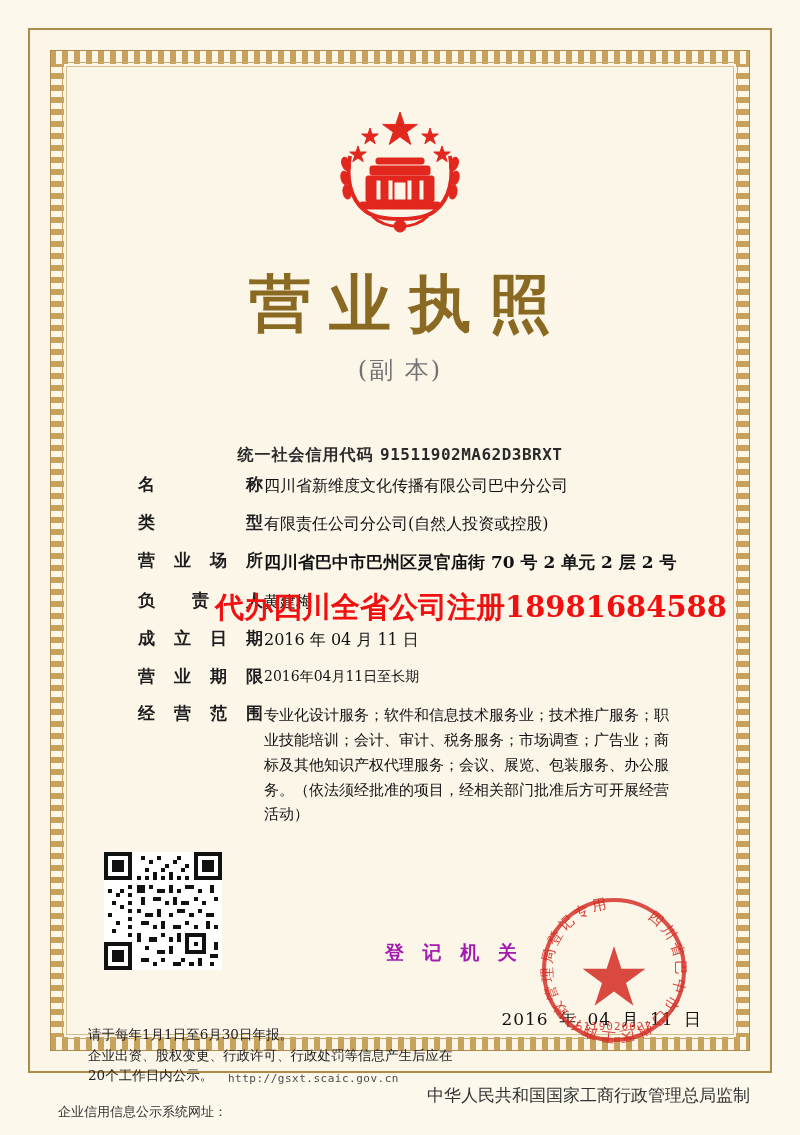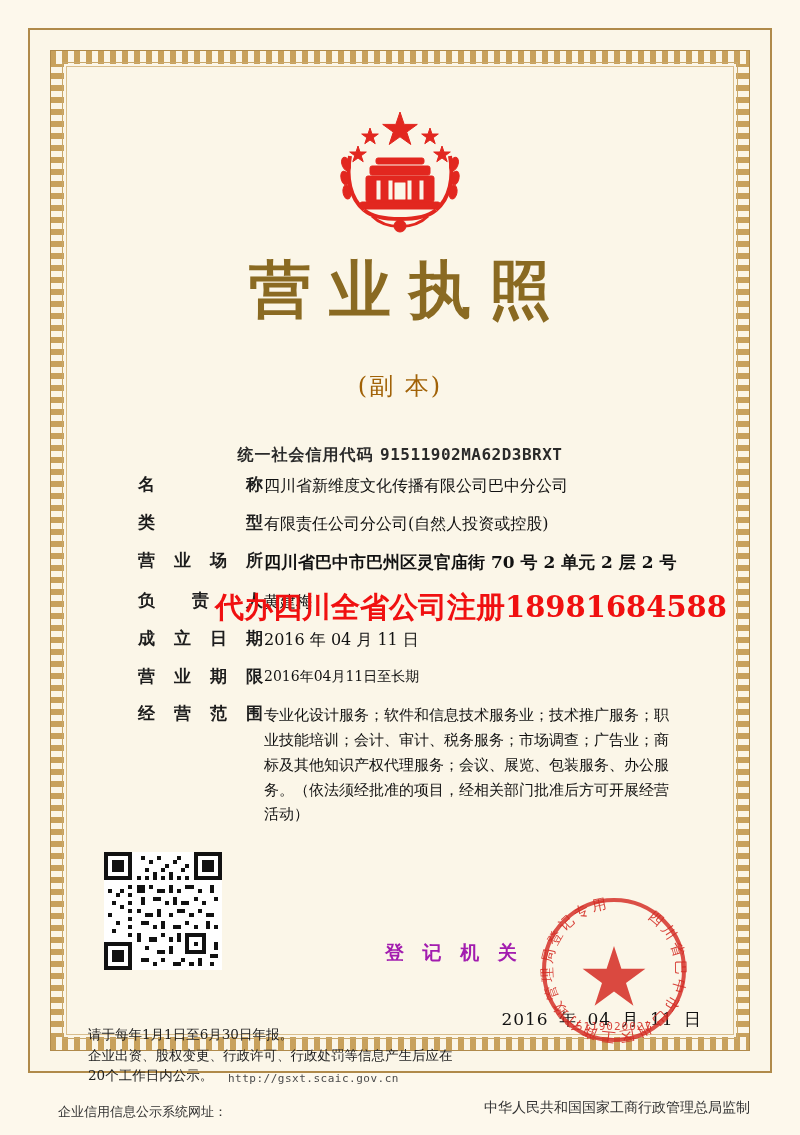--- a/index.html
+++ b/index.html
@@ -73,40 +73,40 @@
     left: 50%;
     top: 98px;
     transform: translateX(-50%);
     width: 160px;
     height: 160px;
   }
 
   
   .title {
     position: absolute;
-    top: 248px;
+    top: 262px;
     left: 0;
     width: 100%;
     text-align: center;
     font-family: Liberation Mono, monospace;
     font-size: 62px;
     font-weight: bold;
     letter-spacing: 18px;
     text-indent: 18px;
     color: #8a6a22;
   }
   .subtitle {
     position: absolute;
-    top: 370px;
+    top: 354px;
     left: 0;
     width: 100%;
     text-align: center;
     font-family: "DejaVu Serif", "Liberation Serif", serif;
     font-size: 24px;
-    color: #a16207;
+    color: #737373;
     letter-spacing: 2px;
   }
   .credit-code {
     position: absolute;
     top: 424px;
     left: 0;
     width: 100%;
     text-align: center;
     font-family: "DejaVu Serif", "Liberation Serif", serif;
     font-size: 16px;
@@ -236,23 +236,23 @@
     position: absolute;
     left: 58px;
     bottom: 14px;
     font-family: "DejaVu Sans", "Liberation Sans", sans-serif;
     font-size: 13px;
     color: #333;
   }
   .footer-right {
     position: absolute;
     right: 50px;
-    bottom: 18px;
+    bottom: 28px;
     font-family: "DejaVu Sans", "Liberation Sans", sans-serif;
-    font-size: 14px;
+    font-size: 17px;
     color: #333;
   }
 </style>
 </head>
 <body>
 
 <div class="page">
 
   <div class="frame-outer"></div>
   <div class="frame-greek"></div>

